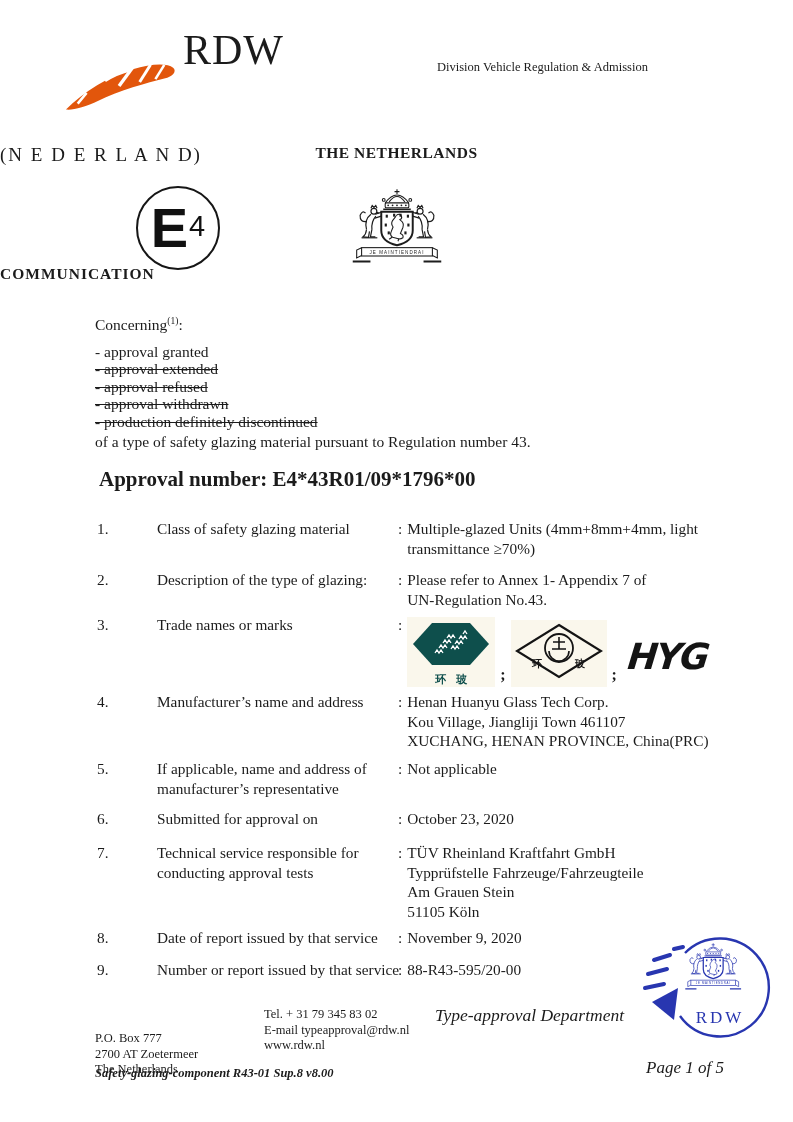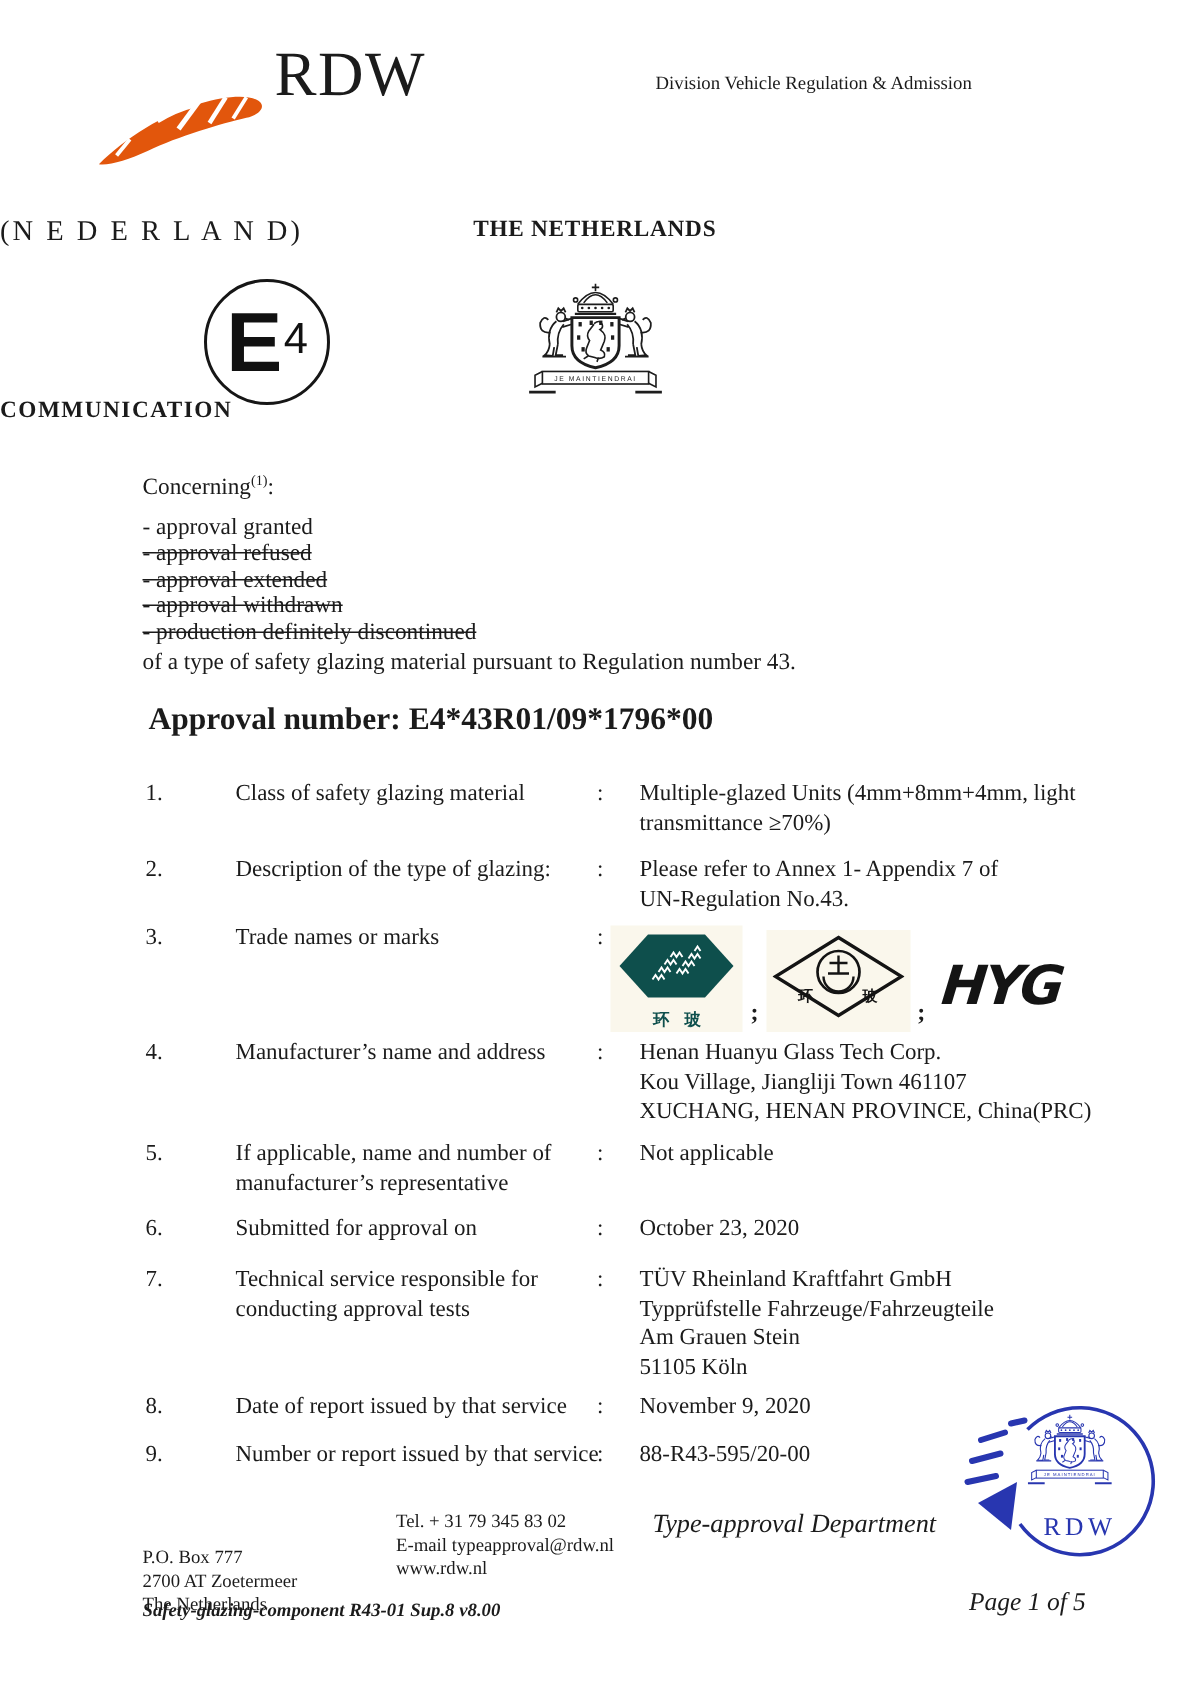--- a/index.html
+++ b/index.html
@@ -3,21 +3,21 @@
 <meta charset="utf-8">
 <style>
   html,body{margin:0;padding:0;}
   body{
     width:793px;height:1122px;position:relative;background:#ffffff;
     font-family:"Liberation Serif", serif;color:#1b1b1b;overflow:hidden;
   }
   .abs{position:absolute;}
   
   .brand-title{left:183px;top:26px;font-size:42px;letter-spacing:1px;}
-  .division-label{left:437px;top:48px;font-size:12.5px;}
+  .division-label{left:437px;top:60px;font-size:12.5px;}
   .rdw-logo{left:62px;top:52px;width:118px;height:62px;}
   
   .country-title{left:0;top:144px;width:100%;text-align:center;font-weight:bold;font-size:15.5px;letter-spacing:.5px;}
   .country-subtitle{left:0;top:144px;width:100%;text-align:left;font-size:19px;letter-spacing:2px;}
   .e4-mark{left:136px;top:186px;width:84px;height:84px;border:2.5px solid #161616;border-radius:50%;
     display:flex;align-items:center;justify-content:center;box-sizing:border-box;}
   .e4-letter{font-family:"Liberation Sans",sans-serif;font-weight:bold;font-size:56px;line-height:1;color:#111;}
   .e4-number{font-family:"Liberation Sans",sans-serif;font-size:29px;line-height:1;color:#111;margin:-4px 0 0 1px;}
   .coa-main-svg{left:338px;top:187px;width:118px;height:79px;color:#1d1d1d;}
   .communication-heading{left:0;top:265px;width:100%;text-align:left;font-weight:bold;font-size:15.5px;letter-spacing:1px;}
@@ -26,21 +26,21 @@
   .sup{vertical-align:super;font-size:9.5px;}
   .concerning-options{left:95px;top:343px;font-size:15.5px;line-height:17.4px;}
   .struck{text-decoration:line-through;text-decoration-thickness:1.4px;}
   .subject-line{left:95px;top:433px;font-size:15.5px;}
   .approval-line{left:99px;top:467px;font-size:21px;font-weight:bold;}
   
   .item-row{position:absolute;left:95px;width:645px;font-size:15.3px;line-height:19.5px;}
   .item-row .no{position:absolute;left:2px;top:0;}
   .item-row .lbl{position:absolute;left:62px;top:0;width:250px;white-space:pre-line;}
   .item-row .val{position:absolute;left:303px;top:0;width:335px;display:flex;gap:5px;align-items:flex-start;}
-  .item-row .vtext{white-space:pre-line;margin-left:19px;}
+  .item-row .vtext{white-space:pre-line;}
   .r1{top:519px}.r2{top:570px}.r3{top:615px}.r4{top:692px}.r5{top:759px}.r6{top:809px}.r7{top:843px}.r8{top:928px}.r9{top:960px}
   
   .tm-strip{display:flex;align-items:flex-end;gap:4px;margin-top:2px;}
   .tm-box{background:#faf7ec;padding:3px 4px 1px 4px;}
   .tm-hex-chars{color:#0e4f4c;font-weight:bold;font-size:11px;text-align:center;letter-spacing:10px;padding-left:10px;line-height:13px;}
   .tm-semi{font-size:16px;font-weight:bold;margin:0 1px 2px 1px;}
   .tm-hyg{font-family:"DejaVu Sans",sans-serif;font-weight:bold;font-style:italic;font-size:36px;
     color:#141414;transform:skewX(-6deg);letter-spacing:-2px;margin:0 0 12px 6px;line-height:1;}
   
   .footer-address{left:95px;top:1007px;font-size:12.5px;line-height:15.5px;white-space:pre-line;margin-top:24px;}
@@ -139,22 +139,22 @@
   </g>
 </svg>
 
 <div class="abs communication-heading">COMMUNICATION</div>
 
 <div class="abs concerning-head">
   <span>Concerning</span><span class="sup">(1)</span><span>:</span>
 </div>
 <div class="abs concerning-options">
   <div>- approval granted</div>
+  <div class="struck">- approval extended</div>
   <div class="struck">- approval refused</div>
-  <div class="struck">- approval extended</div>
   <div class="struck">- approval withdrawn</div>
   <div class="struck">- production definitely discontinued</div>
 </div>
 <div class="abs subject-line">of a type of safety glazing material pursuant to Regulation number 43.</div>
 
 <div class="abs approval-line">
   <span>Approval number:</span>
   <span>E4*43R01/09*1796*00</span>
 </div>
 
@@ -221,21 +221,21 @@
   <span class="lbl">Manufacturer’s name and address</span>
   <span class="val">
       <span>:</span>
       <span class="vtext">Henan Huanyu Glass Tech Corp.
 Kou Village, Jiangliji Town 461107
 XUCHANG, HENAN PROVINCE, China(PRC)</span>
     </span>
 </div>
 <div class="item-row r5">
   <span class="no">5.</span>
-  <span class="lbl">If applicable, name and number of
+  <span class="lbl">If applicable, name and address of
 manufacturer’s representative</span>
   <span class="val">
       <span>:</span>
       <span class="vtext">Not applicable</span>
     </span>
 </div>
 <div class="item-row r6">
   <span class="no">6.</span>
   <span class="lbl">Submitted for approval on</span>
   <span class="val">

